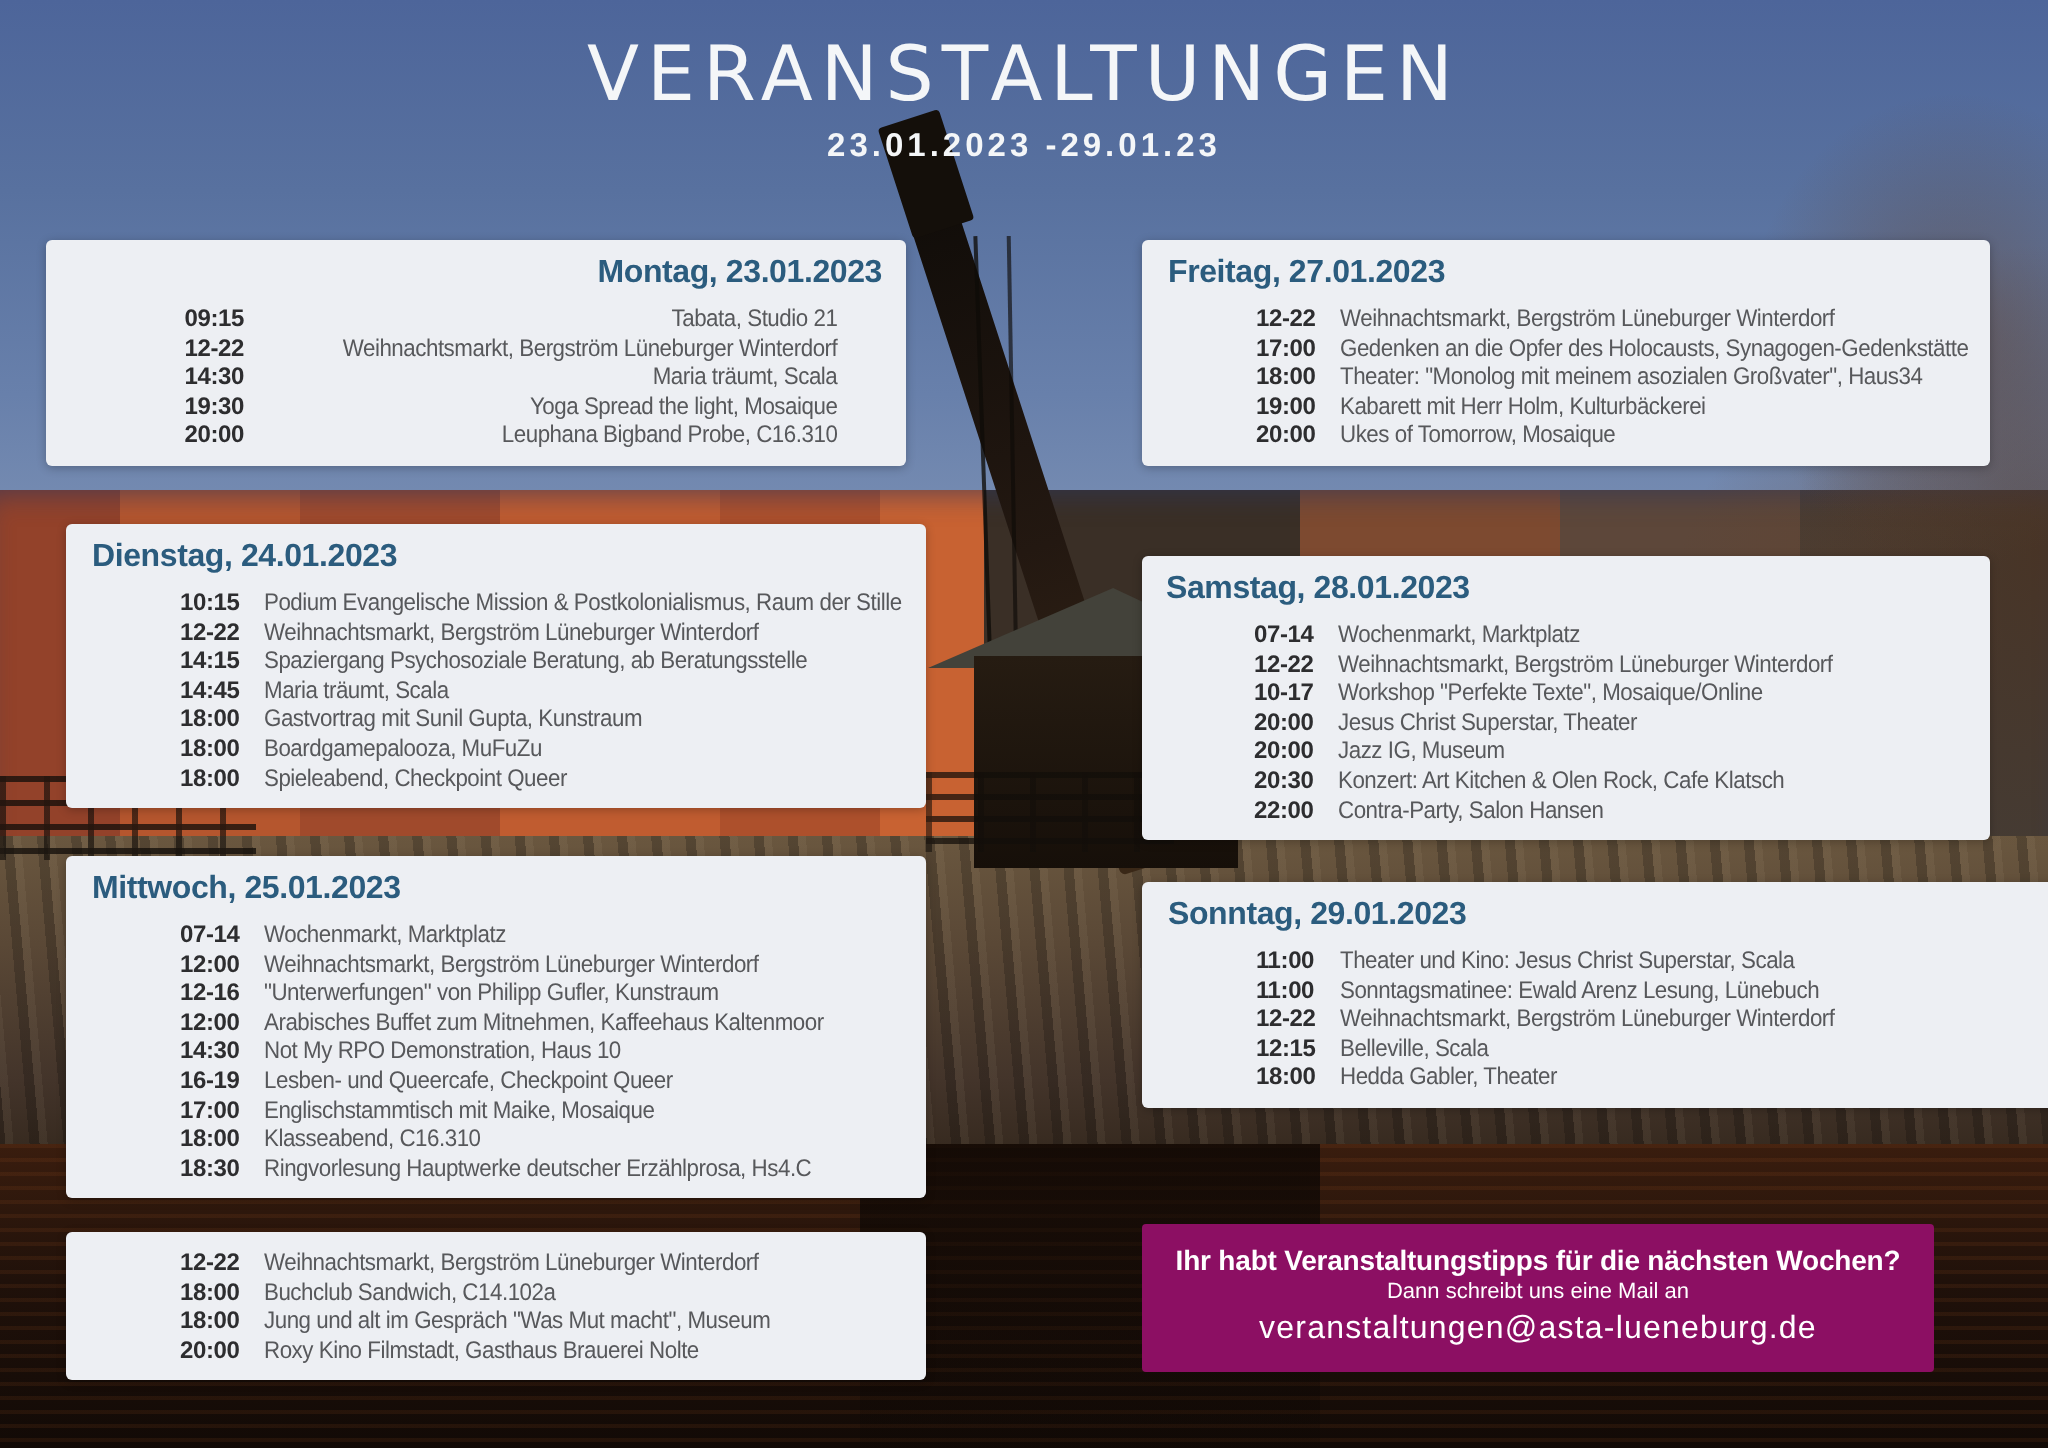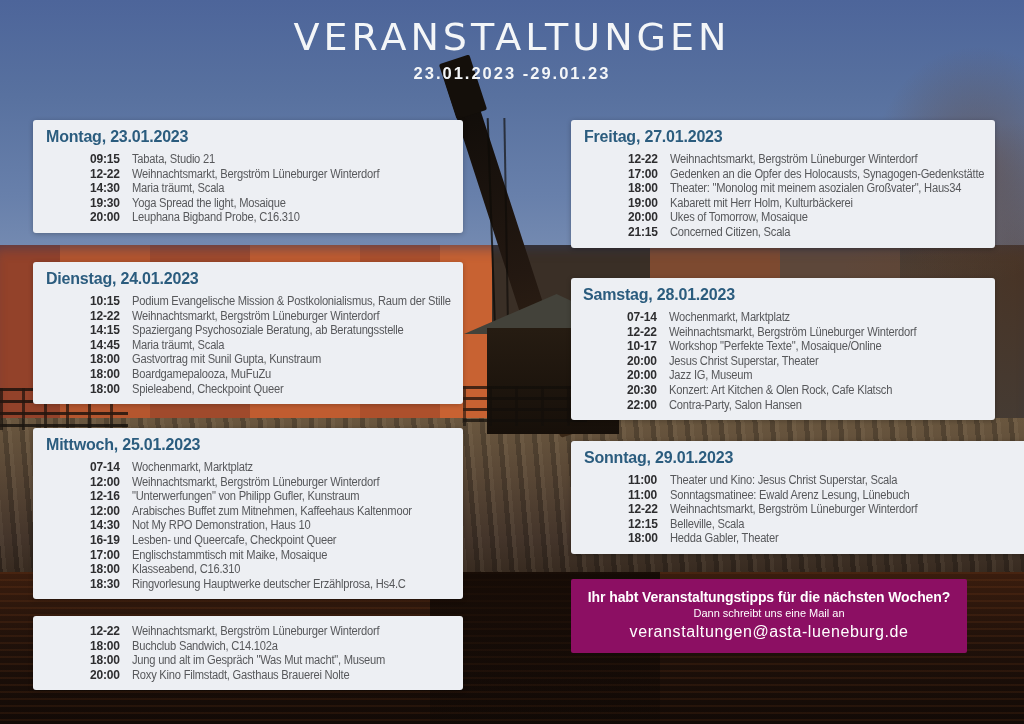--- a/index.html
+++ b/index.html
@@ -63,29 +63,29 @@
   .card{position:absolute;width:430px;box-sizing:border-box;
     background:var(--card-bg,#edeff3);border-radius:3px;
     box-shadow:0 1px 5px rgba(0,0,0,.25);padding:8px 12px 8px 13px;}
   .card h2{margin:0 0 6px 0;font-size:16px;font-weight:700;letter-spacing:-0.2px;
     color:var(--accent-heading,#2b5c7e);}
   .rows{display:block;}
   .row{display:grid;grid-template-columns:42px 1fr;line-height:14.6px;margin-left:44px;}
   .time{font-weight:700;font-size:12px;color:var(--time-text,#2d2d2f);letter-spacing:-0.2px;}
   .desc{font-size:12px;color:var(--event-text,#57585b);letter-spacing:-0.25px;
     white-space:nowrap;transform:scaleX(.93);transform-origin:0 50%;}
-  #card-montag{left:33px;top:120px;}
+  #card-montag{left:23px;top:120px;text-align:right;}
   #card-dienstag{left:33px;top:262px;}
   #card-mittwoch{left:33px;top:428px;}
   #card-donnerstag{left:33px;top:616px;}
   #card-freitag{left:571px;top:120px;width:424px;}
   #card-samstag{left:571px;top:278px;width:424px;padding-left:12px;}
   #card-sonntag{left:571px;top:441px;width:504px;}
   
-  .banner{position:absolute;left:571px;top:579px;width:396px;box-sizing:border-box;
+  .banner{position:absolute;left:571px;top:612px;width:396px;box-sizing:border-box;
     background:var(--banner-bg,#8c0f63);color:var(--banner-text,#fff);
     text-align:center;padding:9px 6px 10px;border-radius:2px;}
   .banner-q{font-size:14px;font-weight:700;line-height:18px;letter-spacing:-0.1px;}
   .banner-i{font-size:11px;line-height:15px;}
   .banner-e{font-size:16px;line-height:22px;letter-spacing:.6px;font-weight:400;}
 </style>
 </head>
 <body>
 
 <div class="poster">
@@ -243,24 +243,20 @@
           <span class="desc">Theater: "Monolog mit meinem asozialen Großvater", Haus34</span>
         </div>
         <div class="row">
           <span class="time">19:00</span>
           <span class="desc">Kabarett mit Herr Holm, Kulturbäckerei</span>
         </div>
         <div class="row">
           <span class="time">20:00</span>
           <span class="desc">Ukes of Tomorrow, Mosaique</span>
         </div>
-        <div class="row">
-          <span class="time">21:15</span>
-          <span class="desc">Concerned Citizen, Scala</span>
-        </div>
       </div>
   </div>
   <div class="card" id="card-samstag">
     <h2>Samstag, 28.01.2023</h2>
     <div class="rows">
         <div class="row">
           <span class="time">07-14</span>
           <span class="desc">Wochenmarkt, Marktplatz</span>
         </div>
         <div class="row">

